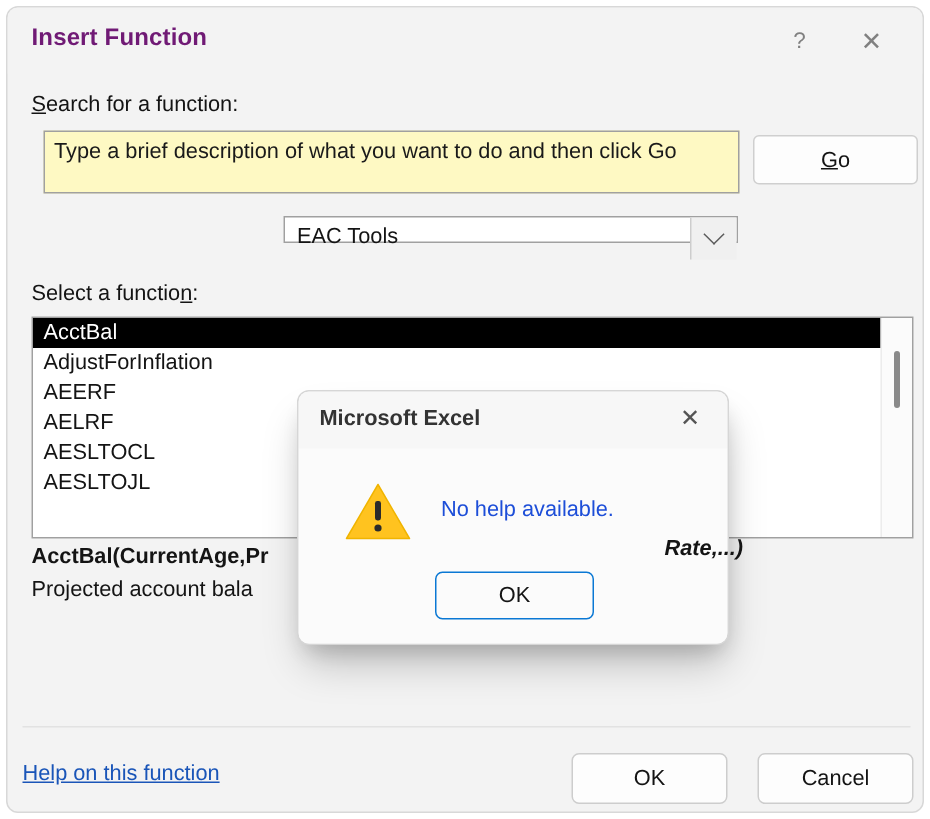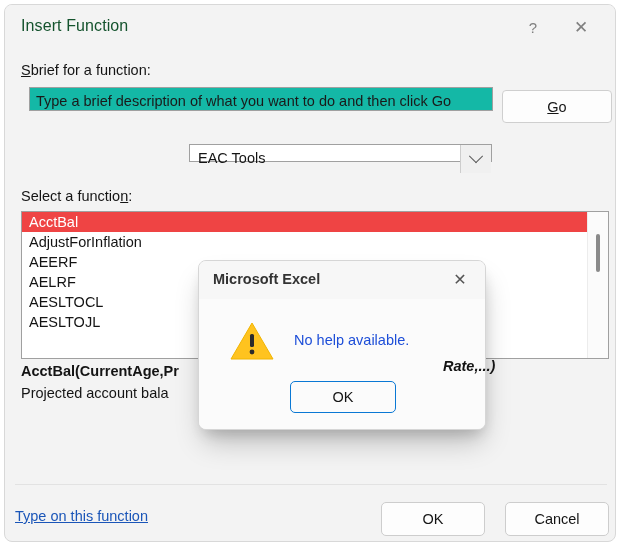--- a/index.html
+++ b/index.html
@@ -38,22 +38,23 @@
     width: 100%;
     height: 44px;
     background: #f3f3f3;
     box-sizing: border-box;
   }
   .titlebar-text {
     position: absolute;
     left: 16px;
     top: 12px;
     font-size: 16px;
-    color: #14532d;
+    color: #701a75;
     letter-spacing: 0.1px;
+    font-weight: bold;
   }
   .titlebar-btn {
     position: absolute;
     top: 6px;
     width: 40px;
     height: 32px;
     color: #808080;
     font-size: 16px;
     display: flex;
     align-items: center;
@@ -73,22 +74,22 @@
 
   .search-label  { left: 16px; top: 57px; }
   .category-label{ left: 16px; top: 144px; }
   .function-label{ left: 16px; top: 183px; }
 
   .search-box {
     position: absolute;
     left: 24px;
     top: 82px;
     width: 464px;
-    height: 24px;
-    background: #14b8a6;
+    height: 42px;
+    background: #fef9c3;
     border: 1px solid #a0a0a0;
     box-sizing: border-box;
     padding: 4px 6px;
     font-size: 14.5px;
     line-height: 18px;
     color: #1a1a1a;
     overflow: hidden;
   }
 
   .go-button {
@@ -168,21 +169,21 @@
   .list-item {
     height: 20px;
     line-height: 20px;
     padding-left: 7px;
     font-size: 14.5px;
     color: #141414;
     white-space: nowrap;
     cursor: default;
   }
   .list-item.selected {
-    background: #ef4444;
+    background: #000000;
     color: #ffffff;
   }
   .list-scrollbar {
     position: absolute;
     right: 0;
     top: 0;
     width: 20px;
     height: 100%;
     background: #fbfbfb;
     border-left: 1px solid #ececec;
@@ -349,21 +350,21 @@
 <div id="screen">
 
   <div class="window">
 
     <div class="titlebar">
       <div class="titlebar-text">Insert Function</div>
       <div class="titlebar-btn help">?</div>
       <div class="titlebar-btn close">✕</div>
     </div>
 
-    <div class="label search-label"><u>S</u><span>brief for a function:</span></div>
+    <div class="label search-label"><u>S</u><span>earch for a function:</span></div>
 
     <div class="search-box">Type a brief description of what you want to do and then click Go</div>
 
     <div class="go-button">
         <u>G</u>
         <span>o</span>
       </div>
 
 
     <div class="category-combo">
@@ -386,21 +387,21 @@
       </div>
       <div class="list-scrollbar">
         <div class="list-thumb"></div>
       </div>
     </div>
 
     <div class="signature"><span>AcctBal(CurrentAge,Pr</span></div>
     <div class="description">Projected account bala</div>
 
     <div class="footer-sep"></div>
-    <div class="help-link">Type on this function</div>
+    <div class="help-link">Help on this function</div>
     <div class="footer-btn ok">OK</div>
     <div class="footer-btn cancel">Cancel</div>
   </div>
 
   <div class="signature" style="left:443px; top:358px; z-index:1;font-style:italic;">Rate,...)</div>
 
   <div class="modal-shadow"></div>
   <div class="modal">
     <div class="modal-titlebar">
       <div class="modal-title">Microsoft Excel</div>

